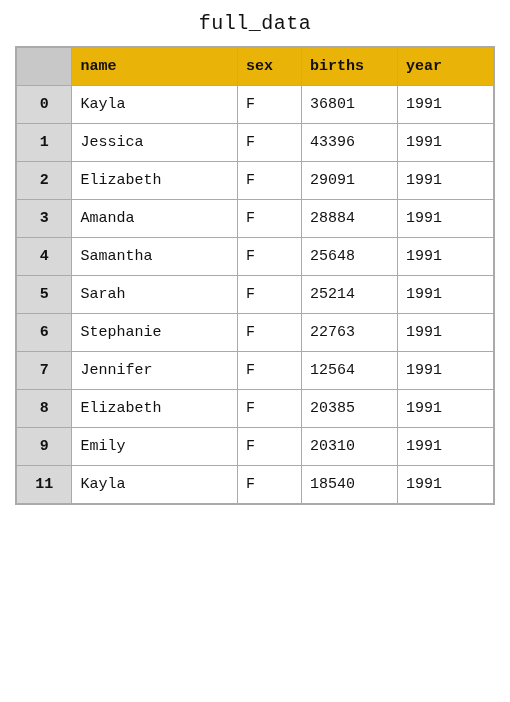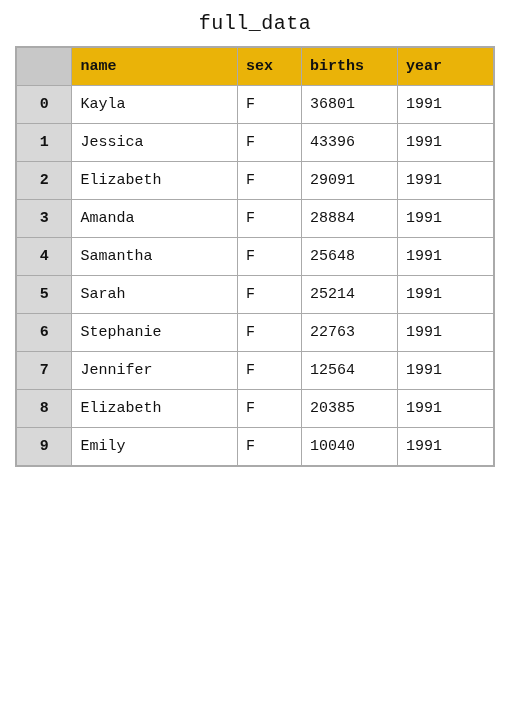--- a/index.html
+++ b/index.html
@@ -157,18 +157,25 @@
           <td class="row-index">8</td>
           <td class="col-name">Elizabeth</td>
           <td class="col-sex">F</td>
           <td class="col-births">20385</td>
           <td class="col-year">1991</td>
         </tr>
         <tr>
           <td class="row-index">9</td>
           <td class="col-name">Emily</td>
           <td class="col-sex">F</td>
-          <td class="col-births">10040</td>
+          <td class="col-births">20310</td>
+          <td class="col-year">1991</td>
+        </tr>
+        <tr>
+          <td class="row-index">11</td>
+          <td class="col-name">Kayla</td>
+          <td class="col-sex">F</td>
+          <td class="col-births">18540</td>
           <td class="col-year">1991</td>
         </tr>
       </tbody>
   </table>
 </div>
 
 </body></html>

